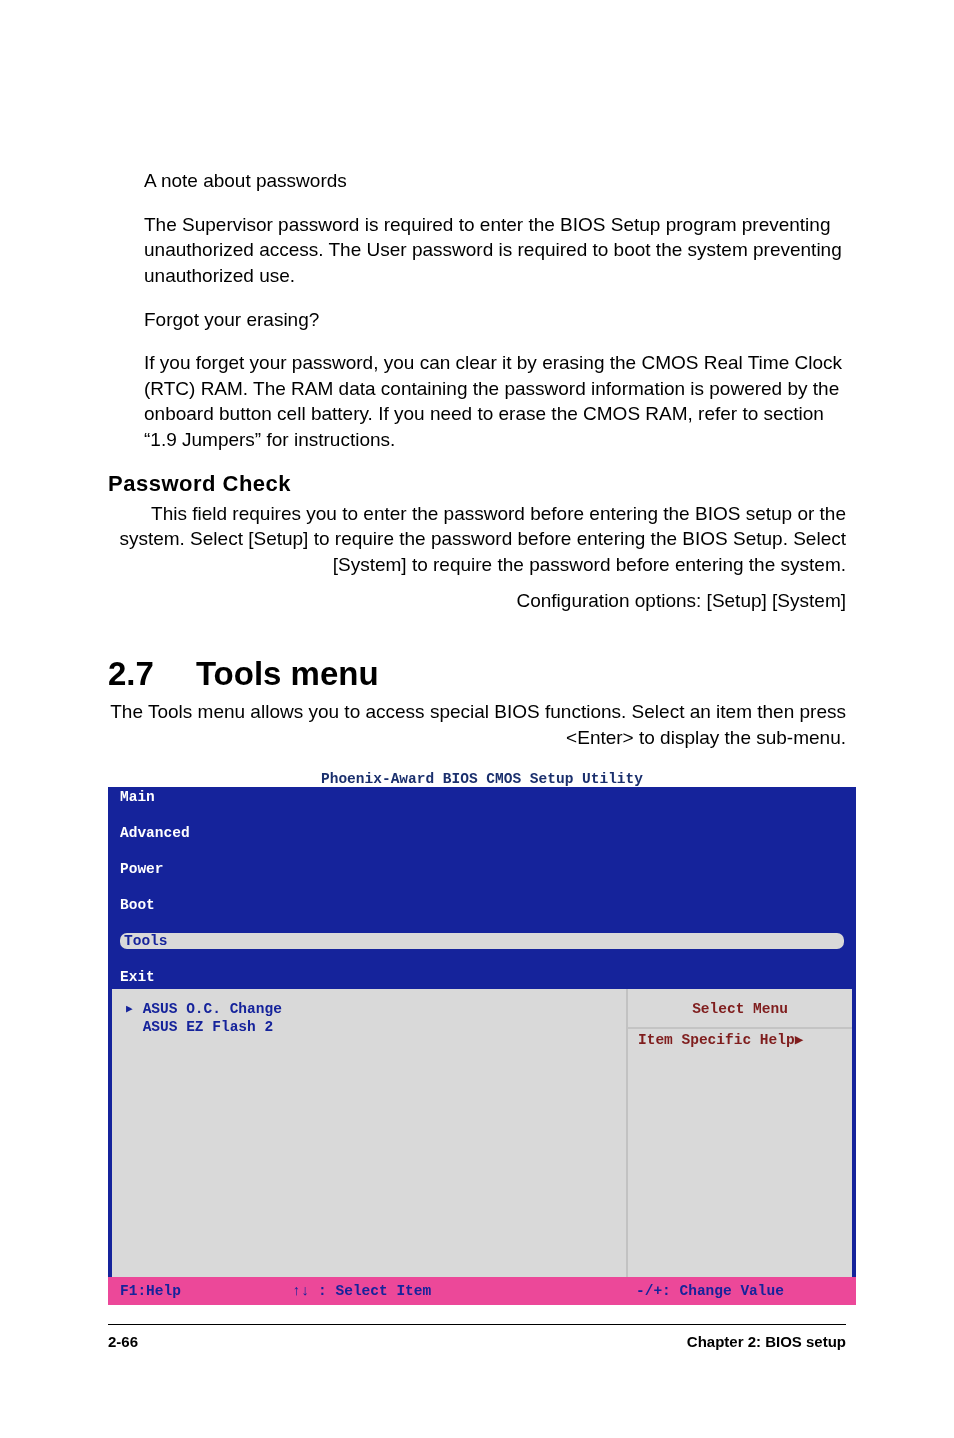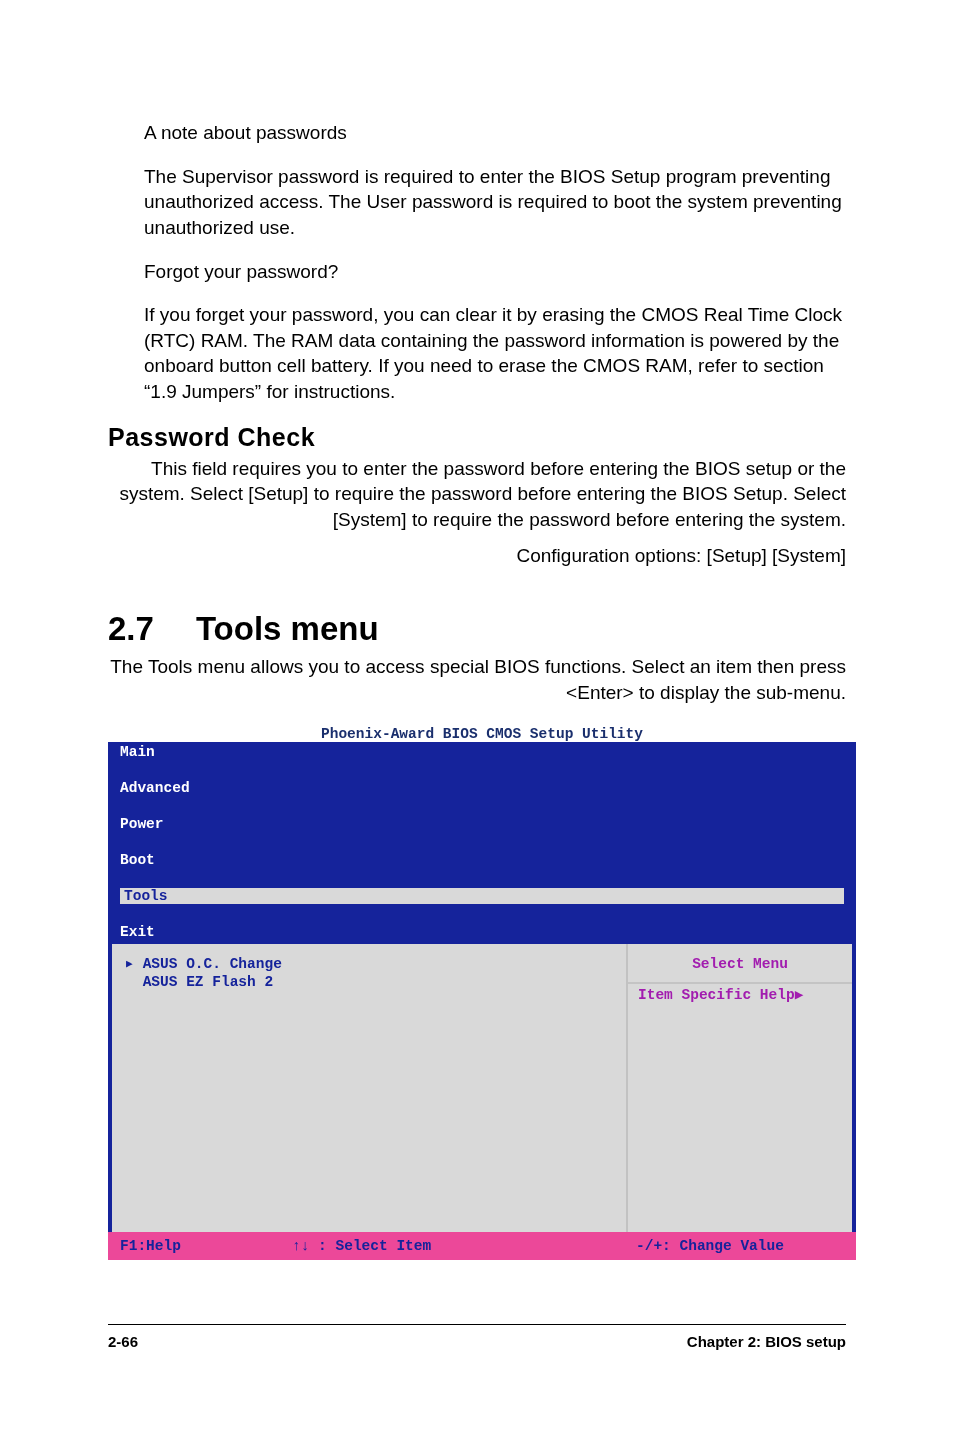--- a/index.html
+++ b/index.html
@@ -6,29 +6,30 @@
   body {
     width: 954px;
     height: 1438px;
     background: #fff;
     font-family: Arial, Helvetica, sans-serif;
     color: #000;
     position: relative;
   }
   .content {
     padding: 120px 108px 0 108px;
+    margin-top: 48px;
   }
   .indented {
     padding-left: 36px;
     margin-bottom: 18px;
     font-size: 19px;
     line-height: 1.35;
   }
   .subhead {
-    font-size: 25px;
+    font-size: 22px;
     font-weight: bold;
     margin-bottom: 4px;
     letter-spacing: 0.5px;
   }
   .body-para {
     font-size: 19px;
     line-height: 1.35;
     margin-bottom: 10px;
     text-align: right;
   }
@@ -58,20 +59,21 @@
     color: #fff;
     display: flex;
     padding: 2px 12px 4px 12px;
     gap: 20px;
     flex-direction: column;
   }
   .bios-menu .sel {
     background: #d9d9d9;
     color: #15239b;
     padding: 0 4px;
+    border-radius: 7px;
   }
   .bios-body {
     display: flex;
     height: 288px;
     border-left: 4px solid #15239b;
     border-right: 4px solid #15239b;
   }
   .bios-left {
     flex: 1;
     background: #d9d9d9;
@@ -85,21 +87,21 @@
     gap: 10px;
     margin-bottom: 2px;
   }
   .tri {
     color: #15239b;
     font-size: 11px;
   }
   .bios-right {
     width: 224px;
     background: #d9d9d9;
-    color: #a21caf;
+    color: #7f1d1d;
     padding: 12px 10px;
     position: relative;
   }
   .bios-right .sm {
     text-align: center;
     margin-bottom: 14px;
   }
   .bios-right .divider {
     position: absolute;
     top: 38px;
@@ -129,21 +131,21 @@
     font-size: 15px;
     font-weight: bold;
   }
 </style>
 </head>
 <body>
 
 <div class="content">
   <div class="indented">A note about passwords</div>
   <div class="indented">The Supervisor password is required to enter the BIOS Setup program preventing unauthorized access. The User password is required to boot the system preventing unauthorized use.</div>
-  <div class="indented">Forgot your password?</div>
+  <div class="indented">Forgot your erasing?</div>
   <div class="indented">If you forget your password, you can clear it by erasing the CMOS Real Time Clock (RTC) RAM. The RAM data containing the password information is powered by the onboard button cell battery. If you need to erase the CMOS RAM, refer to section “1.9 Jumpers” for instructions.</div>
 
   <div class="subhead">Password Check</div>
   <div class="body-para">This field requires you to enter the password before entering the BIOS setup or the system. Select [Setup] to require the password before entering the BIOS Setup. Select [System] to require the password before entering the system.</div>
   <div class="body-para">Configuration options: [Setup] [System]</div>
 
   <div class="section-num">
     <span>2.7</span>
     <span>Tools menu</span>
   </div>

